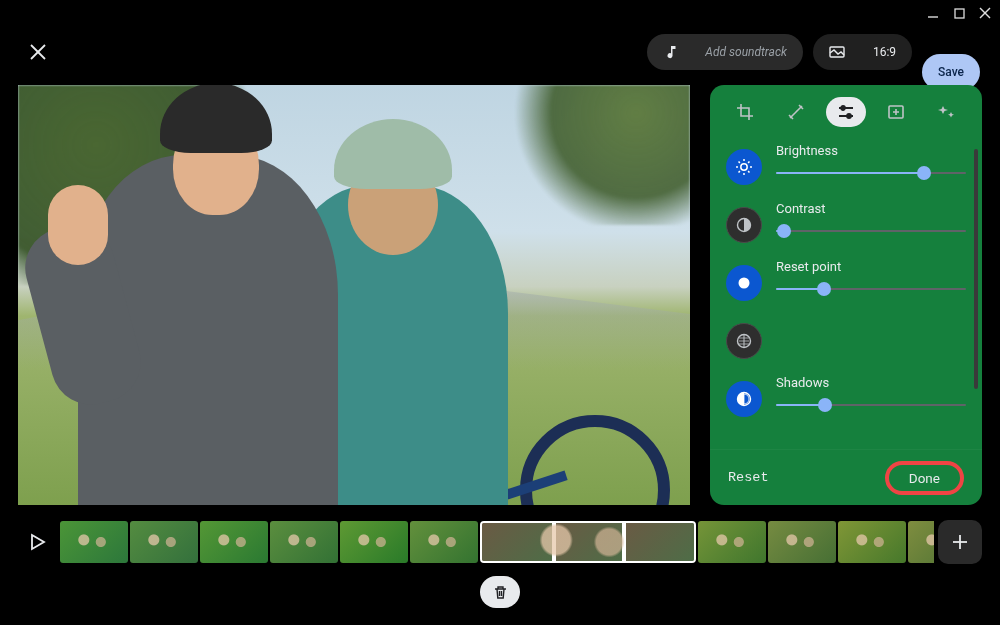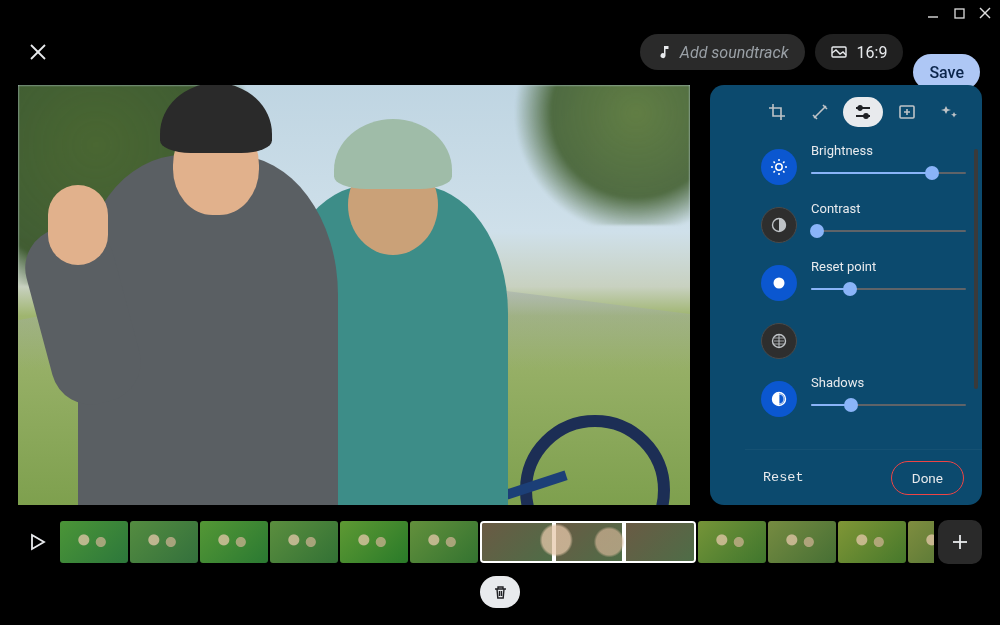--- a/index.html
+++ b/index.html
@@ -4,21 +4,21 @@
 <style>
   *{box-sizing:border-box;margin:0;padding:0;font-family:Roboto,-apple-system,BlinkMacSystemFont,"Segoe UI",sans-serif;}
   html,body{width:1000px;height:625px;background:#000;color:#e8eaed;overflow:hidden;user-select:none;}
   
   .winctl{position:absolute;top:6px;right:8px;display:flex;gap:12px;align-items:center;}
   .winctl span{width:14px;height:14px;display:inline-flex;align-items:center;justify-content:center;color:#ddd;font-size:13px;}
   
   .topbar{position:absolute;top:32px;left:0;right:0;height:40px;display:flex;align-items:center;padding:0 20px;}
   .iconbtn{width:36px;height:36px;border-radius:50%;display:inline-flex;align-items:center;justify-content:center;color:#e8eaed;cursor:pointer;}
   .spacer{flex:1;}
-  .pill{height:36px;border-radius:18px;display:inline-flex;align-items:center;padding:0 16px;gap:10px;font-size:16px;cursor:pointer;}
+  .pill{height:36px;border-radius:18px;display:inline-flex;align-items:center;padding:0 16px;gap:28px;font-size:12px;cursor:pointer;}
   .pill.dark{background:#2a2a2a;color:#9aa0a6;}
   .pill.dark svg{color:#e8eaed;}
   .pill.outline{background:#202020;color:#e8eaed;border:0;}
   .pill.accent{background:#aec7f5;color:#0b254b;font-weight:500;margin-top:40px;}
   .topbar .pill{margin-left:10px;}
   
   .canvas{position:absolute;top:85px;left:18px;width:672px;height:420px;border-radius:0;overflow:hidden;}
   .photo-scene{width:100%;height:100%;position:relative;
     background:linear-gradient(to bottom,#bfd5e2 0%,#cfe0ea 35%,#c8d1c0 48%,#9fb56f 55%,#7ea04e 100%);}
   .treetop{position:absolute;top:0;left:0;width:260px;height:200px;
@@ -39,40 +39,40 @@
   .p2{left:260px;width:230px;height:320px;background:#3d8d88;}
   .p2 .head{position:absolute;top:-30px;left:70px;width:90px;height:100px;background:#caa178;border-radius:50%;}
   .p2 .helmet{position:absolute;top:-66px;left:56px;width:118px;height:70px;background:#9fbca8;border-radius:55% 55% 30% 30%/80% 80% 20% 20%;}
   .p2 .hair{position:absolute;top:-10px;left:40px;width:150px;height:150px;background:radial-gradient(circle,#2a1c12 40%,#3a2718 70%);border-radius:50%;z-index:-1;}
   .bike{position:absolute;bottom:-60px;right:60px;width:260px;height:200px;}
   .wheel{position:absolute;width:150px;height:150px;border:12px solid #1c2e55;border-radius:50%;bottom:0;}
   .wheel.w1{left:-20px;}
   .wheel.w2{right:-40px;}
   .frame{position:absolute;left:40px;bottom:60px;width:160px;height:10px;background:#1c3f77;transform:rotate(-18deg);}
   
-  .panel{position:absolute;top:85px;right:18px;width:272px;height:420px;background:#0c4a6e;border-radius:14px;display:flex;flex-direction:column;overflow:hidden;padding-left:35px;}
+  .panel{position:absolute;top:85px;right:18px;width:272px;height:420px;background:#15803d;border-radius:14px;display:flex;flex-direction:column;overflow:hidden;}
   .tabstrip{height:54px;display:flex;align-items:center;justify-content:space-around;padding:0 10px;}
   .tabbtn{width:40px;height:30px;border-radius:16px;display:flex;align-items:center;justify-content:center;color:#bfc3c7;cursor:pointer;}
   .tabbtn.active{background:#e8eaed;color:#202124;}
   .sliders{flex:1;overflow:hidden;position:relative;padding:4px 16px 0 16px;}
   .scrollbar{position:absolute;right:4px;top:10px;bottom:60px;width:4px;background:#3a3a3a;border-radius:2px;}
   .adjust{display:flex;align-items:flex-start;gap:14px;margin-bottom:16px;}
   .adjust .knob{flex:0 0 36px;width:36px;height:36px;border-radius:50%;display:flex;align-items:center;justify-content:center;margin-top:6px;}
   .knob.on{background:#0b57d0;}
   .knob.off{background:#2e2e2e;border:1px solid #4a4a4a;}
   .knob svg{width:18px;height:18px;}
   .adjust .body{flex:1;min-width:0;}
   .adjust .label{font-size:13px;color:#e8eaed;margin-bottom:6px;}
   .track{position:relative;height:18px;}
   .track .rail{position:absolute;left:0;right:0;top:8px;height:2px;background:#5f6368;border-radius:1px;}
   .track .fill{position:absolute;left:0;top:8px;height:2px;background:#8ab4f8;border-radius:1px;}
   .track .thumb{position:absolute;top:2px;width:14px;height:14px;border-radius:50%;background:#8ab4f8;transform:translateX(-50%);}
   .panel-foot{height:56px;display:flex;align-items:center;justify-content:space-between;padding:0 18px;border-top:1px solid rgba(255,255,255,0.04);}
   .reset{font-size:13.5px;color:#e8eaed;cursor:pointer;font-family:Liberation Mono, monospace;}
-  .done{height:34px;padding:0 20px;border:1px solid #ef4444;border-radius:17px;display:inline-flex;align-items:center;font-size:13.5px;color:#e8eaed;cursor:pointer;}
+  .done{height:34px;padding:0 20px;border:4px solid #ef4444;border-radius:17px;display:inline-flex;align-items:center;font-size:13.5px;color:#e8eaed;cursor:pointer;}
   
   .strip{position:absolute;left:18px;right:18px;top:520px;height:44px;display:flex;align-items:center;gap:4px;}
   .play{flex:0 0 38px;height:44px;display:flex;align-items:center;justify-content:center;color:#e8eaed;cursor:pointer;}
   .clips{flex:1;display:flex;align-items:center;overflow:hidden;height:44px;}
   .clip{height:42px;width:68px;flex:0 0 68px;border-radius:3px;overflow:hidden;position:relative;margin-right:2px;
     background:linear-gradient(135deg,#7a6a4d,#3d5d3a 60%,#5a7840);}
   .clip::after{content:"";position:absolute;inset:0;background:
     radial-gradient(circle at 35% 45%,rgba(230,200,170,.75) 0 10%,transparent 12%),
     radial-gradient(circle at 60% 50%,rgba(210,180,150,.7) 0 10%,transparent 12%);}
   .clip.selgroup{position:relative;flex:0 0 216px;width:216px;display:flex;border:2px solid #fff;border-radius:4px;}

